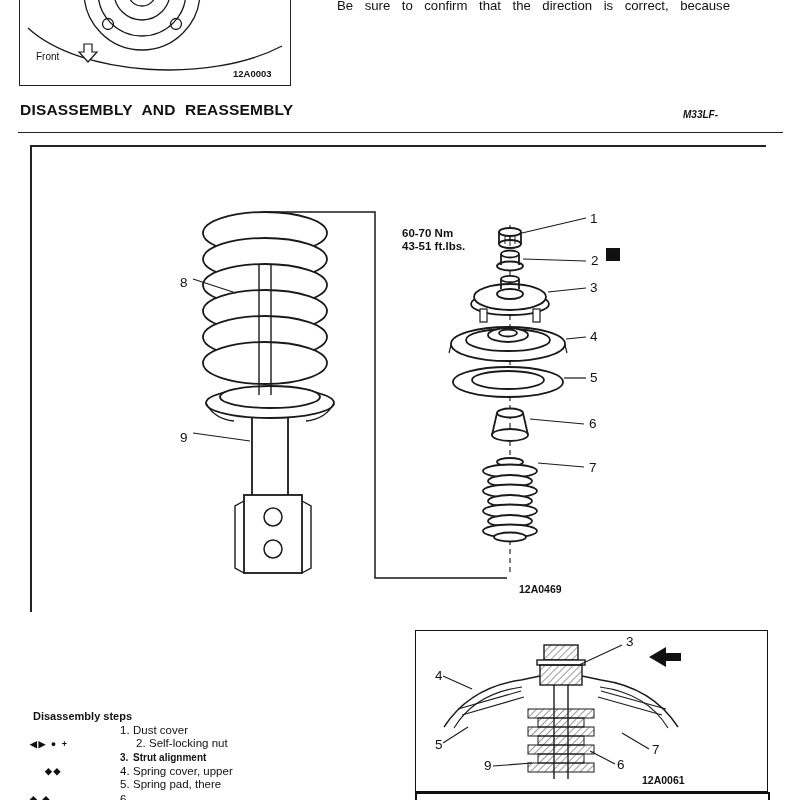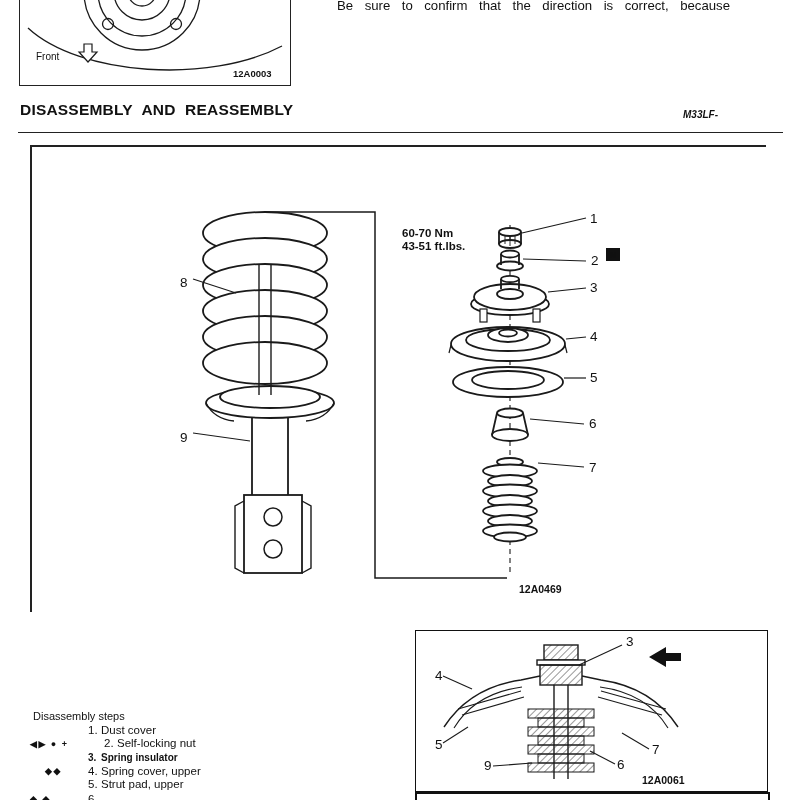--- a/index.html
+++ b/index.html
@@ -16,22 +16,22 @@
            letter-spacing:.2px;word-spacing:5px;}
   .heading-code{position:absolute;left:683px;top:109px;font-size:10px;font-weight:bold;font-style:italic;}
   .rule{position:absolute;left:18px;top:132px;width:765px;height:1.2px;background:#222;}
   .boxtop{position:absolute;left:30px;top:145px;width:736px;height:1.5px;background:#222;}
   .boxleft{position:absolute;left:30px;top:145px;width:1.5px;height:467px;background:#222;}
   .fig-main{position:absolute;left:30px;top:145px;}
   
   .fig-section{position:absolute;left:415px;top:630px;width:351px;height:160px;border:1.6px solid #111;}
   
   .steps{position:absolute;left:28px;top:708px;width:370px;height:95px;font-size:11.5px;}
-  .steps-title{position:absolute;left:5px;top:2px;font-weight:normal;font-size:11px;}
-  .srow{position:absolute;white-space:nowrap;}
+  .steps-title{position:absolute;left:5px;top:2px;font-weight:bold;font-size:11px;}
+  .srow{position:absolute;white-space:nowrap;margin-left:32px;}
   .snum{display:inline-block;min-width:13px;}
   .spfx{position:absolute;font-size:9px;letter-spacing:1.5px;font-weight:bold;}
   .small{font-size:10px;font-weight:bold;}
   
   .caution{position:absolute;left:415px;top:792px;width:351px;height:30px;border:2.2px solid #111;background:#fff;}
   
   svg text{fill:#111;stroke:none;font-family:"Liberation Sans",sans-serif;}
   .callout{font-size:13.5px;}
   .tq{font-size:11.5px;font-weight:bold;}
   .figcode{font-size:10.5px;font-weight:bold;}
@@ -235,30 +235,30 @@
     <div class="srow" style="left:60px;top:16px">
       <span class="snum">1.</span><span>Dust cover</span>
     </div>
 
     <div class="spfx" style="left:2px;top:31px">◀▶ ● +</div>
     <div class="srow" style="left:76px;top:29px">
       <span class="snum">2.</span><span>Self-locking nut</span>
     </div>
 
     <div class="srow small" style="left:60px;top:44px">
-      <span class="snum">3.</span><span>Spring insulator</span>
+      <span class="snum">3.</span><span>Strut alignment</span>
     </div>
 
     <div class="spfx" style="left:17px;top:58px">◆◆</div>
     <div class="srow" style="left:60px;top:57px">
       <span class="snum">4.</span><span>Spring cover, upper</span>
     </div>
 
     <div class="srow" style="left:60px;top:70px">
-      <span class="snum">5.</span><span>Strut pad, upper</span>
+      <span class="snum">5.</span><span>Spring pad, there</span>
     </div>
 
     <div class="spfx" style="left:2px;top:86px">◆ ◆</div>
     <div class="srow" style="left:60px;top:85px">
       <span class="snum">6.</span><span></span>
     </div>
   </div>
 
   <div class="caution"></div>
 

